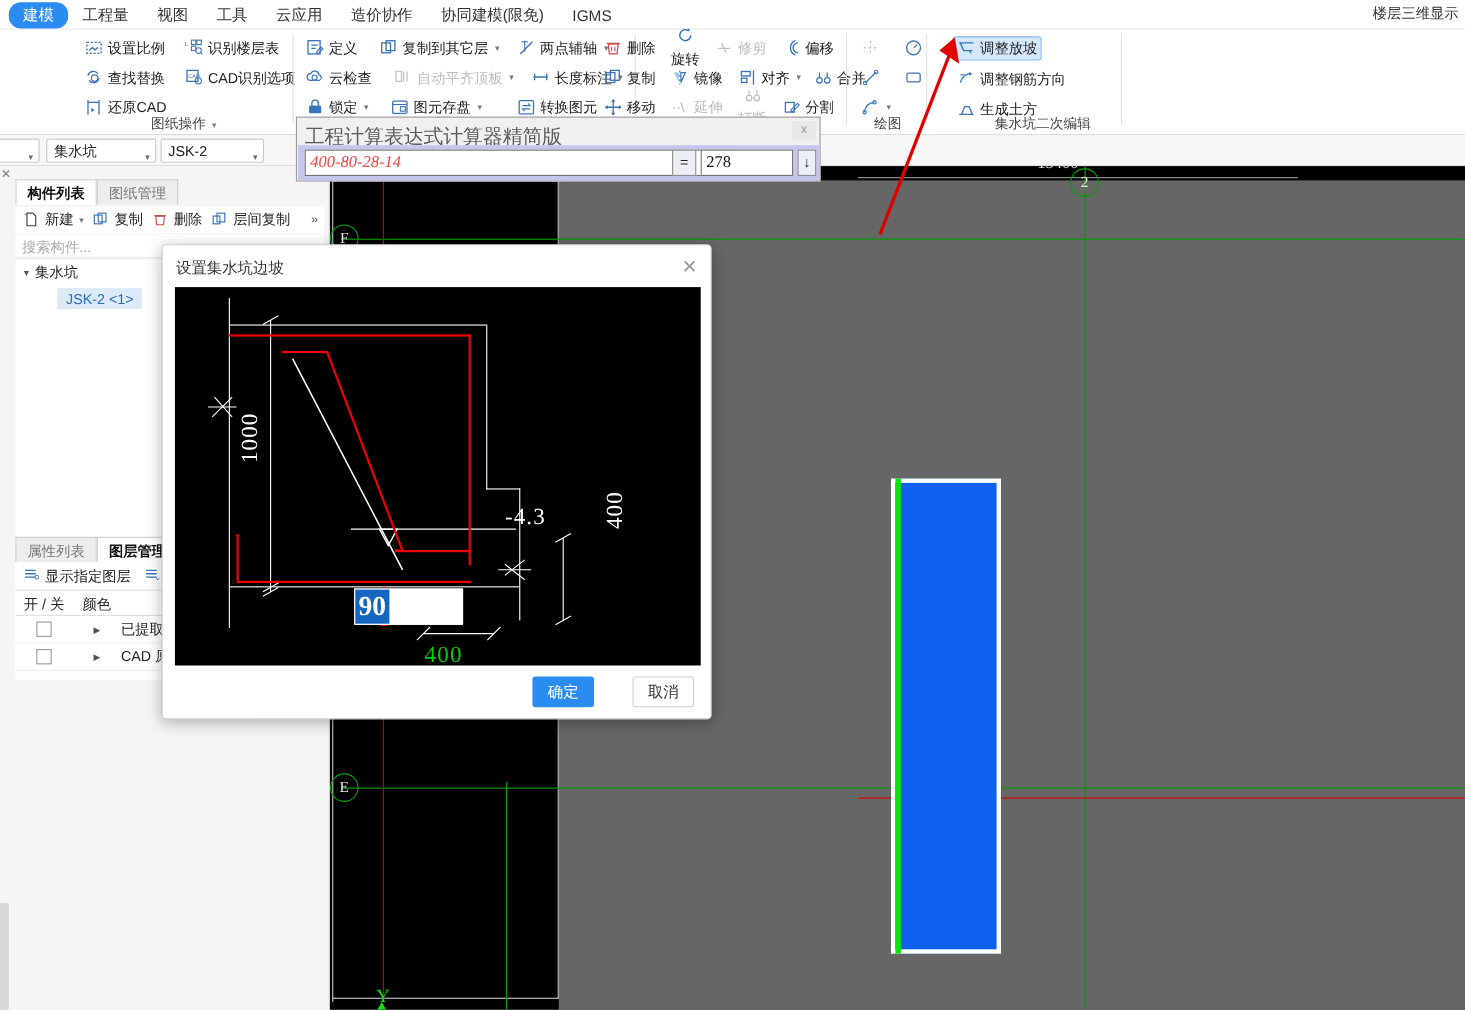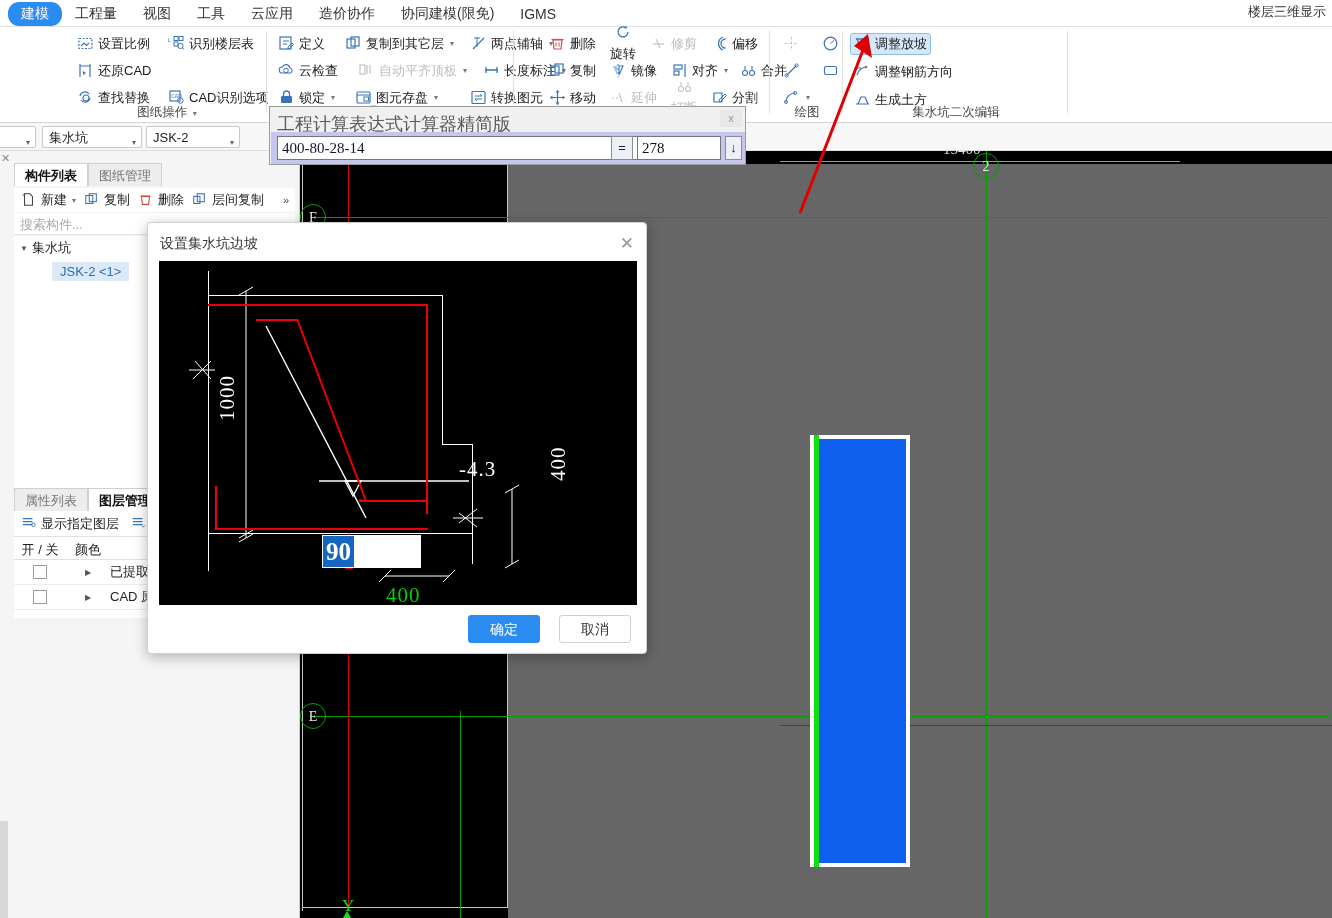--- a/index.html
+++ b/index.html
@@ -145,22 +145,22 @@
   }
   .calc-title { position: absolute; left: 7px; top: 5px; font-size: 18px; color: #5a5a5a; }
   .calc-x {
     position: absolute; right: 3px; top: 3px; width: 22px; height: 17px;
     background: #e8e8e8; color: #999; font-size: 11px; text-align: center; line-height: 17px;
   }
   .calc-body { position: absolute; left: 1px; top: 25px; width: 474px; height: 32px; background: #c5c6ee; }
   .calc-expr {
     position: absolute; left: 6px; top: 4px; width: 390px; height: 24px;
     background: #fff; border: 1px solid #767676;
-    font-family: "Liberation Serif", serif; font-size: 15px; color: #0f172a;
-    padding: 2px 4px; line-height: 19px;
+    font-family: "Liberation Serif", serif; font-size: 15px; color: #ef4444;
+    padding: 2px 4px; line-height: 19px; font-style: italic;
   }
   .calc-eq {
     position: absolute; left: 340px; top: 4px; width: 22px; height: 24px;
     background: #eceef8; border: 1px solid #8d8d8d; text-align: center; font-size: 13px;
     line-height: 22px; color: #222;
   }
   .calc-res {
     position: absolute; left: 366px; top: 4px; width: 84px; height: 24px;
     background: #fff; border: 1px solid #767676;
     font-family: "Liberation Serif", serif; font-size: 15px; color: #111;
@@ -196,21 +196,21 @@
   .mc-input {
     position: absolute; background: #ffffff; border: 1px solid #ffffff; height: 33px;
     display: flex; align-items: center; padding: 0;
   }
   .mc-input .sel {
     background: #1566c0; color: #fff; font-family: "Liberation Serif", serif; font-size: 25px;
     padding: 0 3px; line-height: 31px;
   }
   .modal-footer { position: absolute; left: 0; right: 0; bottom: 0; height: 48px; }
   .btn {
-    position: absolute; top: 10px; height: 28px; width: 72px; border-radius: 3px;
+    position: absolute; top: 10px; height: 28px; width: 56px; border-radius: 3px;
     font-size: 14px; text-align: center; line-height: 27px;
   }
   .btn-ok { right: 106px; background: #2a8cf0; color: #fff; border: 1px solid #2a8cf0; }
   .btn-cancel { right: 15px; background: #fff; color: #333; border: 1px solid #d0d0d0; }
 
   .scroll-left { position: absolute; left: 0px; top: 670px; width: 8px; height: 120px; background: #d8d8d8; }
 </style>
 </head>
 <body>
 
@@ -255,53 +255,53 @@
                 <path d="M14.4 12.8l1.6 1.6" stroke="#3a74b8" stroke-width="1"></path>
               </svg>
             </span>
           <span>识别楼层表</span>
         </div>
       </div>
       <div class="rrow" style="padding-left:6px;margin-top:2px;">
         <div class="ritem">
           <span class="ico">
               <svg width="17" height="17" viewBox="0 0 17 17">
-                <path d="M3 2v13M13 2v13M3 4h10" stroke="#3a74b8" stroke-width="1.2" fill="none"></path>
-                <path d="M6 9l3 2-3 2z" fill="#3a74b8"></path>
-              </svg>
-            </span>
-          <span>还原CAD</span>
-        </div>
-      </div>
-      <div class="rrow" style="padding-left:6px;margin-top:2px;">
-        <div class="ritem">
-          <span class="ico">
-              <svg width="17" height="17" viewBox="0 0 17 17">
                 <path d="M3 7a5 5 0 0 1 9-2M13 9a5 5 0 0 1-9 2" fill="none" stroke="#3a74b8" stroke-width="1.2"></path>
                 <circle cx="9" cy="9" r="3" fill="none" stroke="#3a74b8" stroke-width="1.1"></circle>
               </svg>
             </span>
           <span>查找替换</span>
         </div>
         <div class="ritem" style="margin-left:10px;">
           <span class="ico">
               <svg width="17" height="17" viewBox="0 0 17 17">
                 <rect x="2" y="2" width="10" height="10" fill="none" stroke="#3a74b8" stroke-width="1.2"></rect>
                 <text x="3.2" y="9" font-size="5" fill="#3a74b8" font-family="sans-serif">CAD</text>
                 <circle cx="12.3" cy="11.5" r="2.8" fill="none" stroke="#3a74b8" stroke-width="1"></circle>
               </svg>
             </span>
           <span>CAD识别选项</span>
         </div>
       </div>
+      <div class="rrow" style="padding-left:6px;margin-top:2px;">
+        <div class="ritem">
+          <span class="ico">
+              <svg width="17" height="17" viewBox="0 0 17 17">
+                <path d="M3 2v13M13 2v13M3 4h10" stroke="#3a74b8" stroke-width="1.2" fill="none"></path>
+                <path d="M6 9l3 2-3 2z" fill="#3a74b8"></path>
+              </svg>
+            </span>
+          <span>还原CAD</span>
+        </div>
+      </div>
       <div class="rgroup-title"><span>图纸操作</span> <span class="caret">▾</span></div>
       <div class="sep"></div>
     </div>
 
-    <div class="rgroup" style="left:268px;width:246px;">
+    <div class="rgroup" style="left:268px;width:310px;">
       <div class="rrow" style="padding-left:6px;margin-top:4px;">
         <div class="ritem">
           <span class="ico">
               <svg width="17" height="17" viewBox="0 0 17 17">
                 <rect x="2" y="2" width="11" height="12" fill="none" stroke="#3a74b8" stroke-width="1.2"></rect>
                 <path d="M5 6h6M5 9h4" stroke="#3a74b8" stroke-width="1"></path>
                 <path d="M10 12l4-4 1.5 1.5-4 4h-1.5z" fill="none" stroke="#3a74b8" stroke-width="1"></path>
               </svg>
             </span>
           <span>定义</span>
@@ -563,21 +563,21 @@
                 <circle cx="12" cy="4" r="1.5" fill="none" stroke="#3a74b8" stroke-width="1"></circle>
               </svg>
             </span>
           <span class="caret">▾</span>
         </div>
       </div>
       <div class="rgroup-title"><span>绘图</span></div>
       <div class="sep"></div>
     </div>
 
-    <div class="rgroup" style="left:844px;width:224px;">
+    <div class="rgroup" style="left:844px;width:176px;padding-left:16px;">
       <div class="rrow" style="padding-left:6px;margin-top:4px;">
         <div class="ritem hl">
           <span class="ico">
               <svg width="17" height="17" viewBox="0 0 17 17">
                 <path d="M2 4h13M3 4l3 7h8" fill="none" stroke="#3a74b8" stroke-width="1.3"></path>
                 <path d="M11 11l2 2.5" stroke="#3a74b8" stroke-width="1"></path>
               </svg>
             </span>
           <span>调整放坡</span>
         </div>

